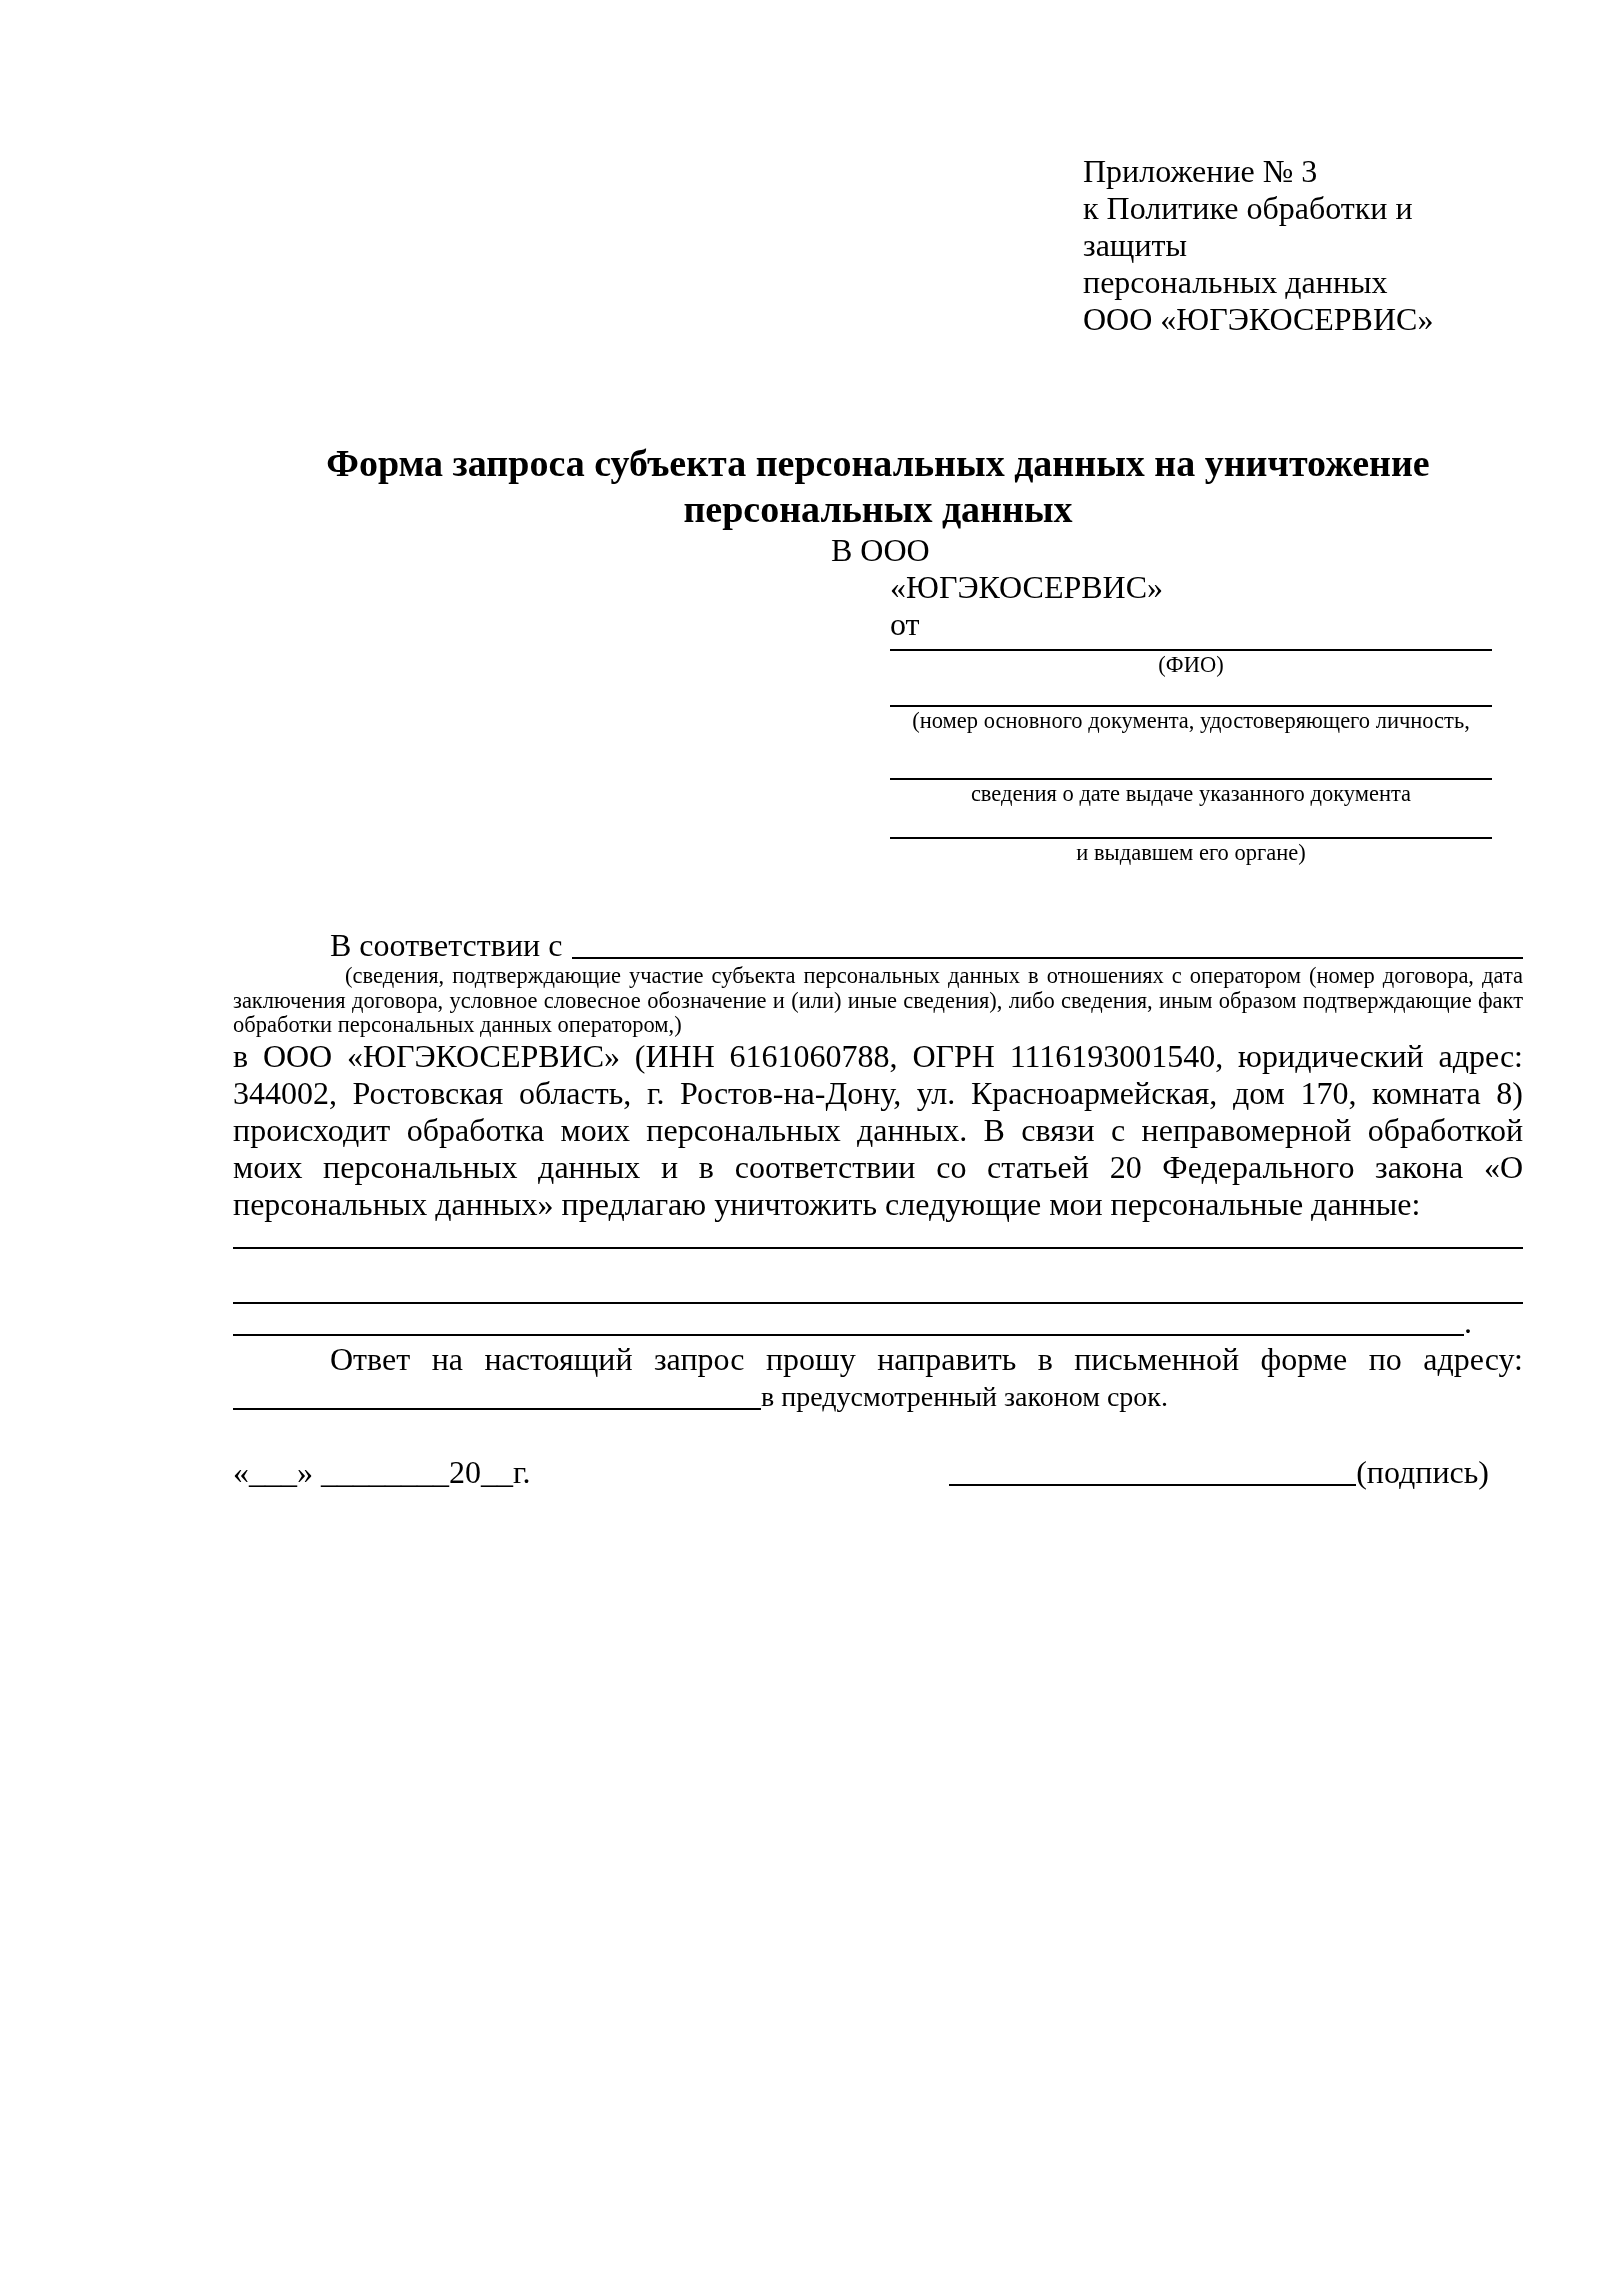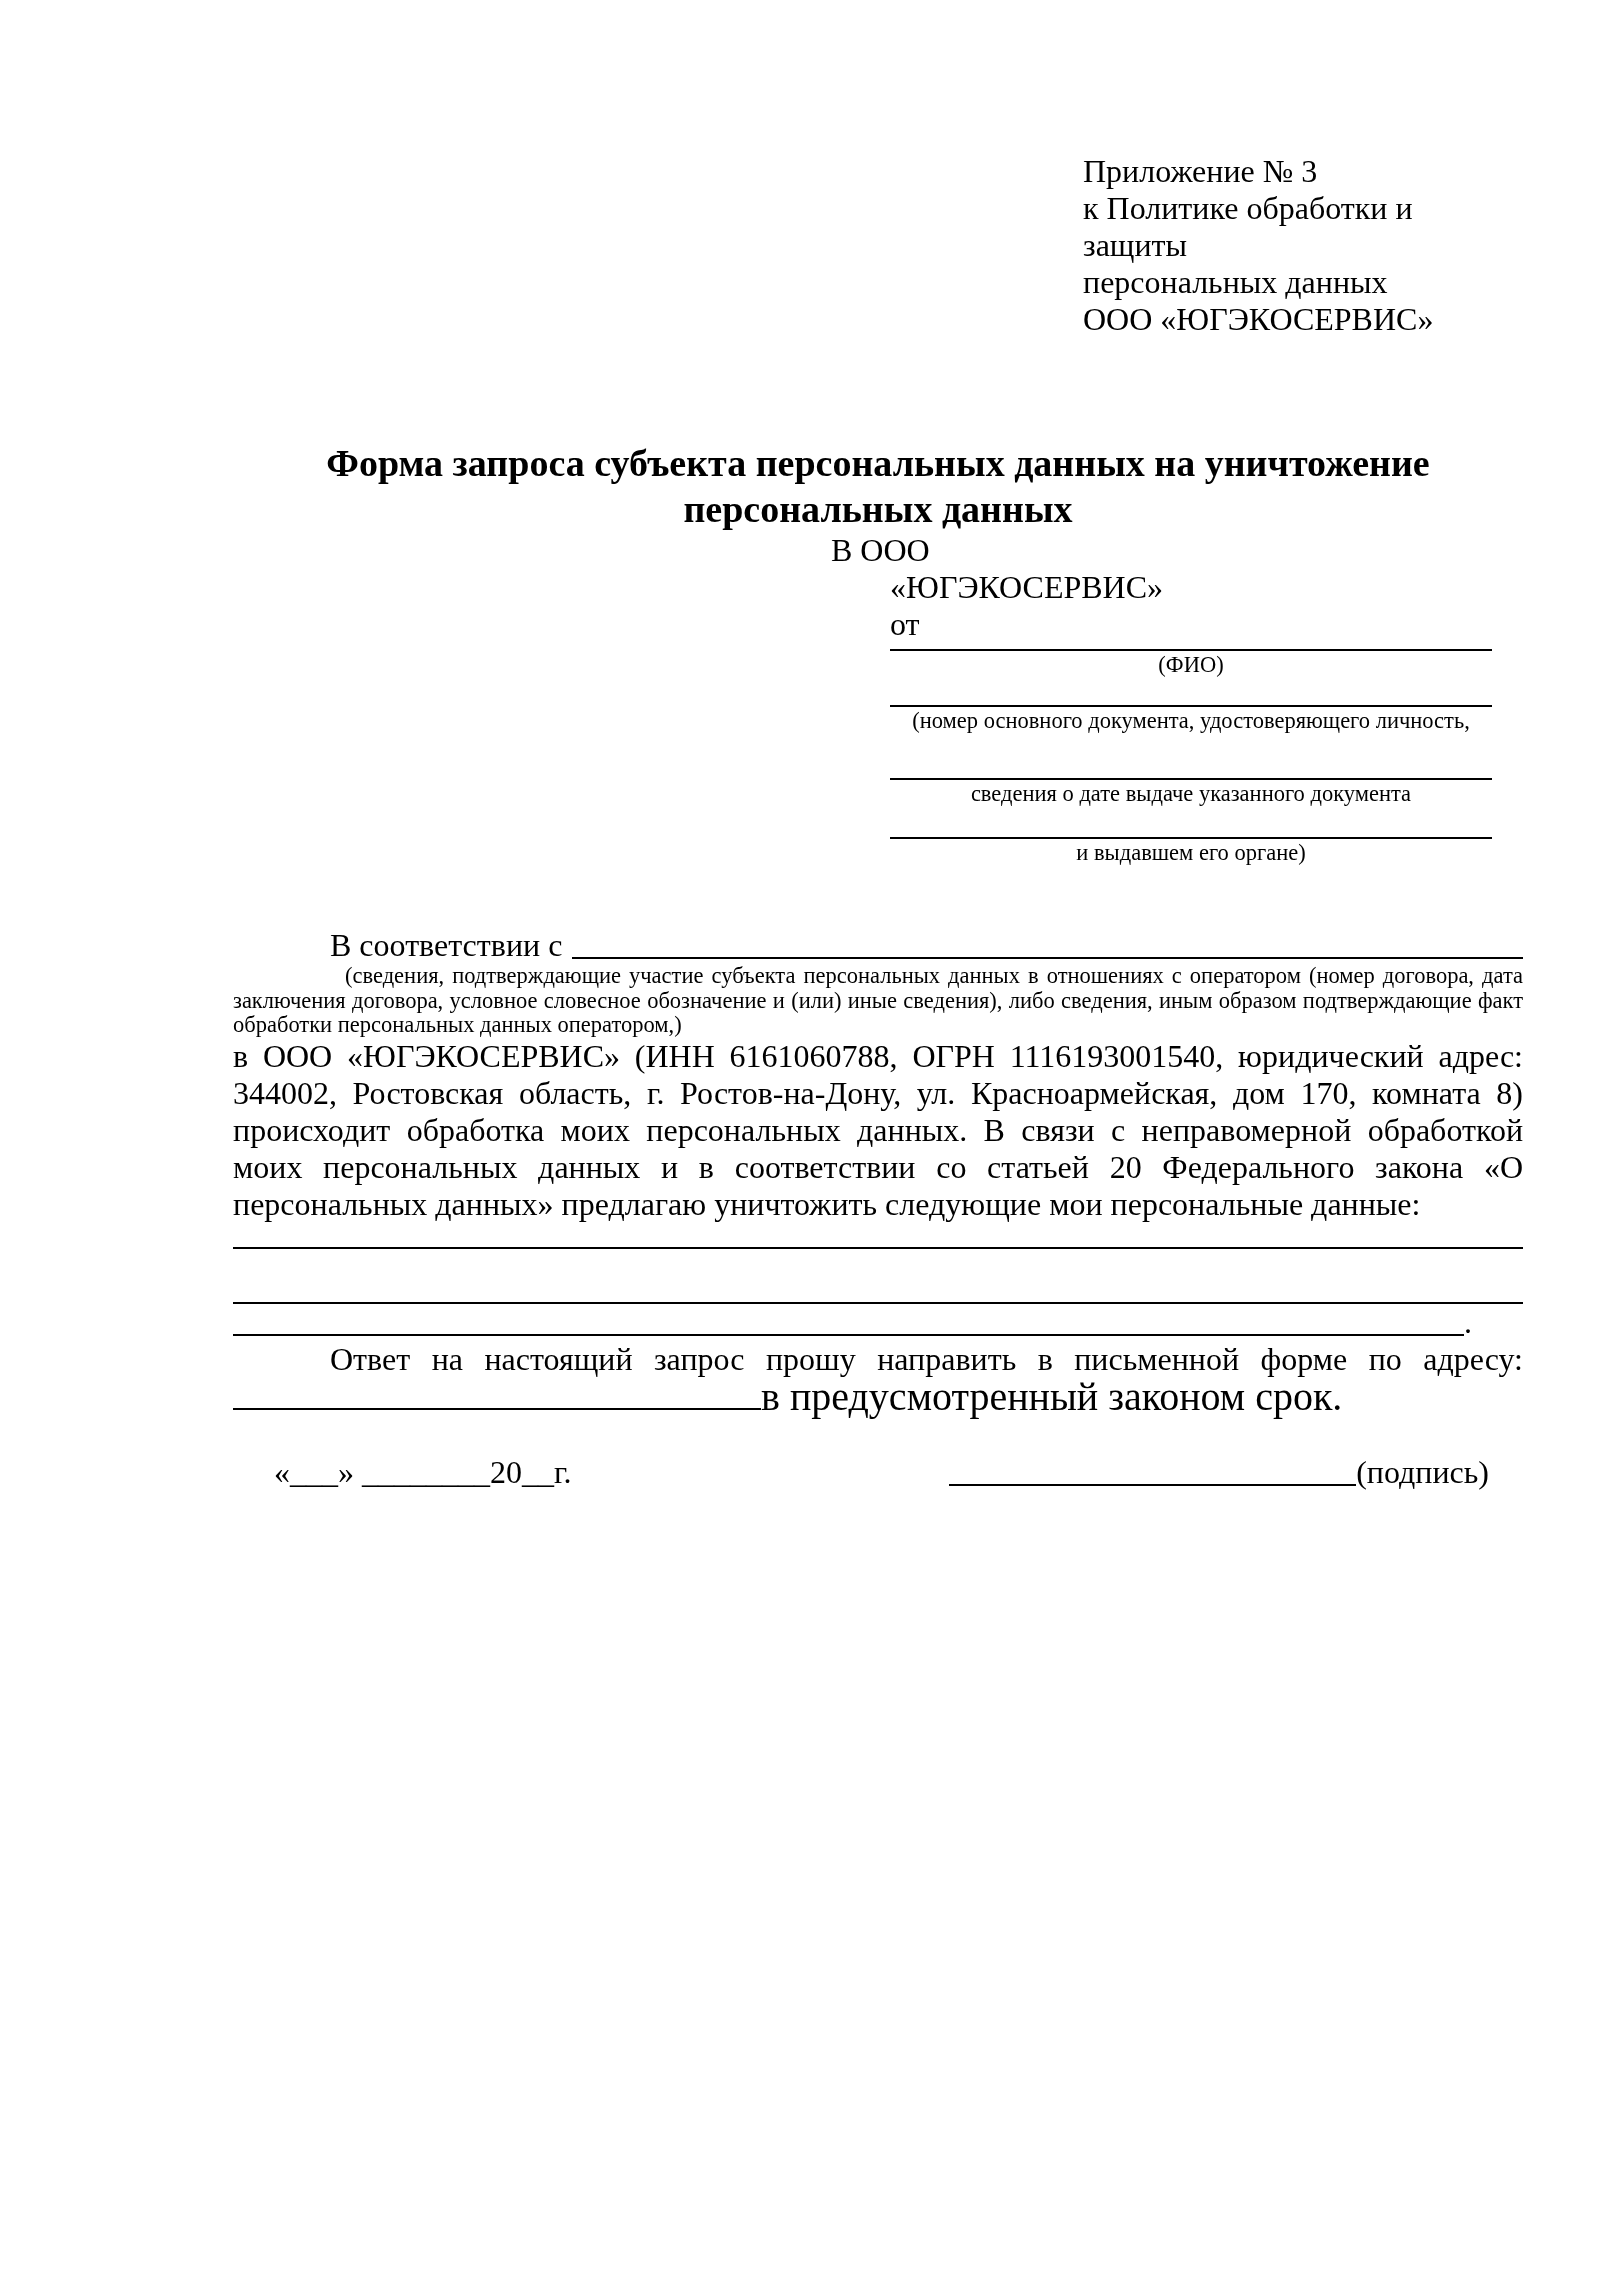--- a/index.html
+++ b/index.html
@@ -97,36 +97,35 @@
   }
   .answer-par {
     font-size: 32px;
     line-height: 37px;
     text-align: justify;
     text-align-last: justify;
     text-indent: 97px;
   }
   .srok-row {
     display: flex;
-    font-size: 40px;
+    font-size: 28px;
     line-height: 37px;
     align-items: flex-end;
   }
   .srok-row .fixed-line {
     width: 528px;
     border-bottom: 2.9px solid #000;
     margin-bottom: 4.9px;
   }
   .footer-row {
     margin-top: 39px;
     display: flex;
     font-size: 32px;
     line-height: 37px;
     padding-right: 34px;
-    margin-left: 41px;
   }
   .footer-row .spacer { flex: 1; }
   .footer-row .sig-line {
     width: 407px;
     border-bottom: 2.9px solid #000;
     margin-bottom: 4.9px;
   }
 </style>
 </head>
 <body>

